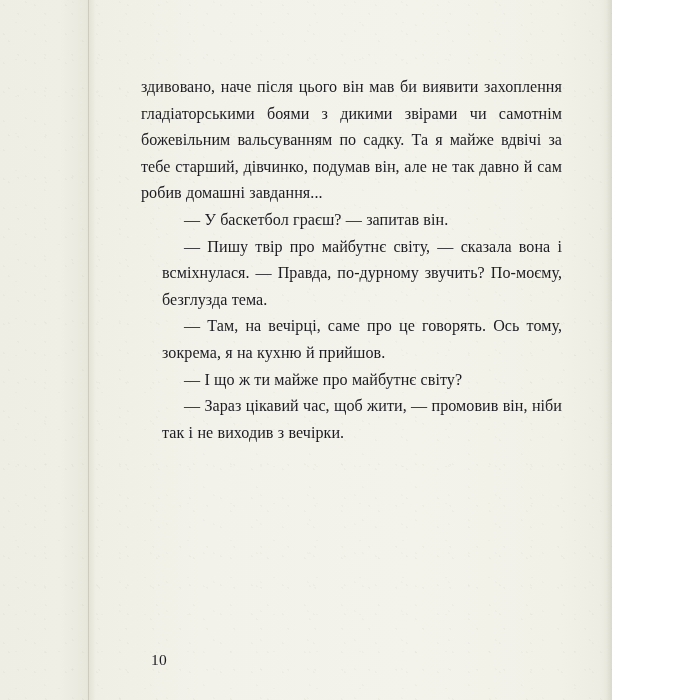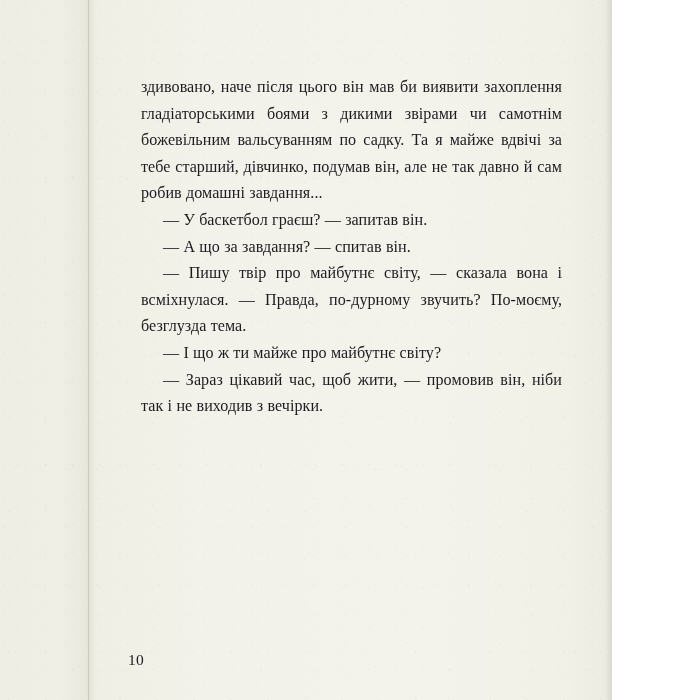--- a/index.html
+++ b/index.html
@@ -102,27 +102,27 @@
     color: #1c1c22;
     font-size: 16.1px;
     line-height: 26.6px;
     text-align: justify;
     text-justify: inter-word;
     letter-spacing: .05px;
     word-spacing: .2px;
     -webkit-font-smoothing: antialiased;
   }
   p.bodytext.cont   { text-indent: 0; }
-  p.bodytext.indent { text-indent: 22px; }
+  p.bodytext.indent { text-indent: 22px; margin-left: 21px; }
 
   
 
   #page-number {
     position: absolute;
-    left: 128px;
+    left: 151px;
     top: 651px;
     font-size: 15.5px;
     line-height: 18px;
     color: #1c1c22;
     letter-spacing: .3px;
   }
 </style>
 </head>
 <body>
 
@@ -130,21 +130,21 @@
 
   <div id="page-sheet"></div>
   <div id="paper-grain"></div>
   <div id="gutter-line"></div>
   <div id="sheet-edge-shadow"></div>
   <div id="outside-right"></div>
 
   <div id="text-column">
     <p class="bodytext cont">здивовано, наче після цього він мав би виявити захоплення гладіаторськими боями з дикими звірами чи самотнім божевільним вальсуванням по садку. Та я майже вдвічі за тебе старший, дівчинко, подумав він, але не так давно й сам робив домашні завдання...</p>
     <p class="bodytext indent">— У баскетбол граєш? — запитав він.</p>
-    <p class="bodytext indent">— А що за завдання? — спитав він.</p>
     <p class="bodytext indent">— Пишу твір про майбутнє світу, — сказала вона і всміхнулася. — Правда, по-дурному звучить? По-моєму, безглузда тема.</p>
+    <p class="bodytext indent">— Там, на вечірці, саме про це говорять. Ось тому, зокрема, я на кухню й прийшов.</p>
     <p class="bodytext indent">— І що ж ти майже про майбутнє світу?</p>
     <p class="bodytext indent">— Зараз цікавий час, щоб жити, — промовив він, ніби так і не виходив з вечірки.</p>
   </div>
 
   <div id="page-number">10</div>
 
 </div>
 
 </body></html>

